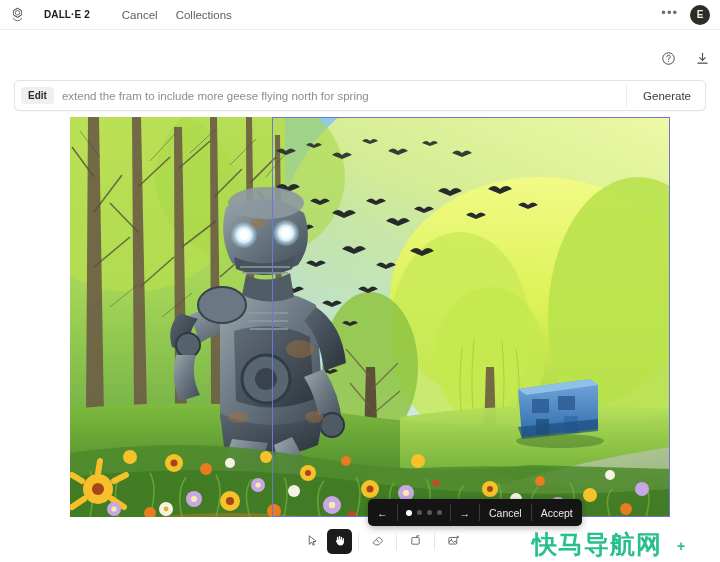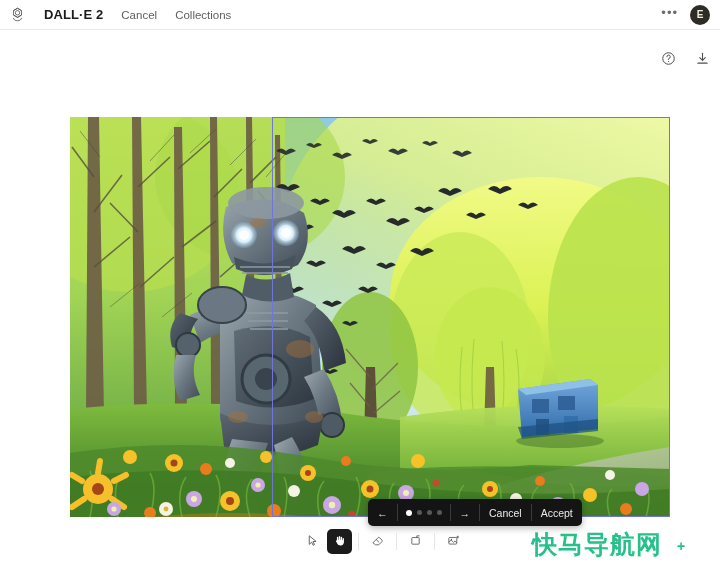--- a/index.html
+++ b/index.html
@@ -27,22 +27,22 @@
     border-bottom: 1px solid #ececec;
     background: #fff;
   }
   .logo-mark {
     width: 18px; height: 18px;
     margin-right: 10px;
     display: flex; align-items: center; justify-content: center;
     flex: 0 0 auto;
   }
   .brand {
-    font-size: 13px; font-weight: bold; color: #1b1b1b;
-    letter-spacing: .1px; margin-right: 18px; white-space: nowrap; padding-left: 8px;
+    font-size: 10px; font-weight: bold; color: #1b1b1b;
+    letter-spacing: .1px; margin-right: 32px; white-space: nowrap; padding-left: 8px;
   }
   .nav-link {
     font-size: 11.5px; color: #5f6063; margin-right: 18px;
     white-space: nowrap; cursor: pointer;
   }
   .nav-spacer { flex: 1 1 auto; }
   .dots-btn {
     font-size: 13px; color: #6b6c6f; letter-spacing: 1px;
     margin-right: 12px; cursor: pointer; line-height: 1;
     padding-bottom: 4px;
@@ -202,20 +202,26 @@
     </span>
     <span class="icon-btn">
       <svg width="15" height="15" viewBox="0 0 24 24" fill="none" stroke="currentColor" stroke-width="1.7" stroke-linecap="round" stroke-linejoin="round">
         <path d="M12 3.6v11.2"></path>
         <path d="M7.6 10.6 12 15l4.4-4.4"></path>
         <path d="M4.6 19.4h14.8"></path>
       </svg>
     </span>
   </div>
 
+  <div class="promptbar">
+    <span class="edit-chip">Edit</span>
+    <input class="prompt-input" type="text" value="extend the fram to include more geese flying north for spring" style="">
+    <span class="divider-v"></span>
+    <button class="generate-btn">Generate</button>
+  </div>
 
   <div class="canvas-area">
     <div class="artboard">
       <svg class="art-svg" viewBox="0 0 600 400" preserveAspectRatio="none">
         <defs>
           <linearGradient id="sky" x1="0" y1="0" x2="0" y2="1">
             <stop offset="0%" stop-color="#8fc9e4"></stop>
             <stop offset="55%" stop-color="#bfe0ea"></stop>
             <stop offset="100%" stop-color="#e4f0e2"></stop>
           </linearGradient>

